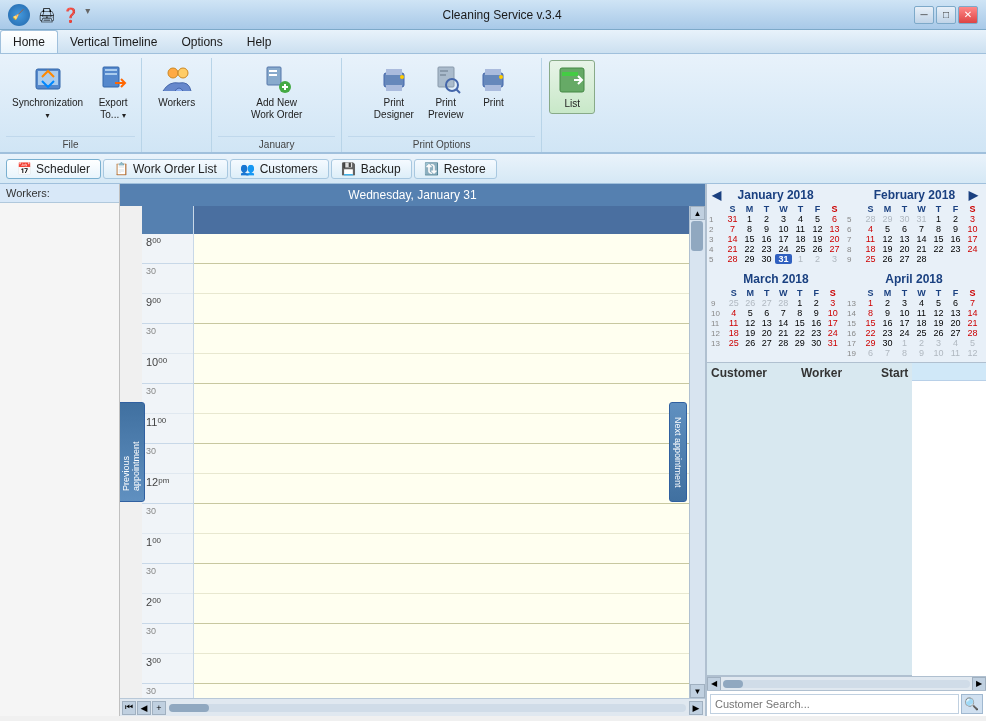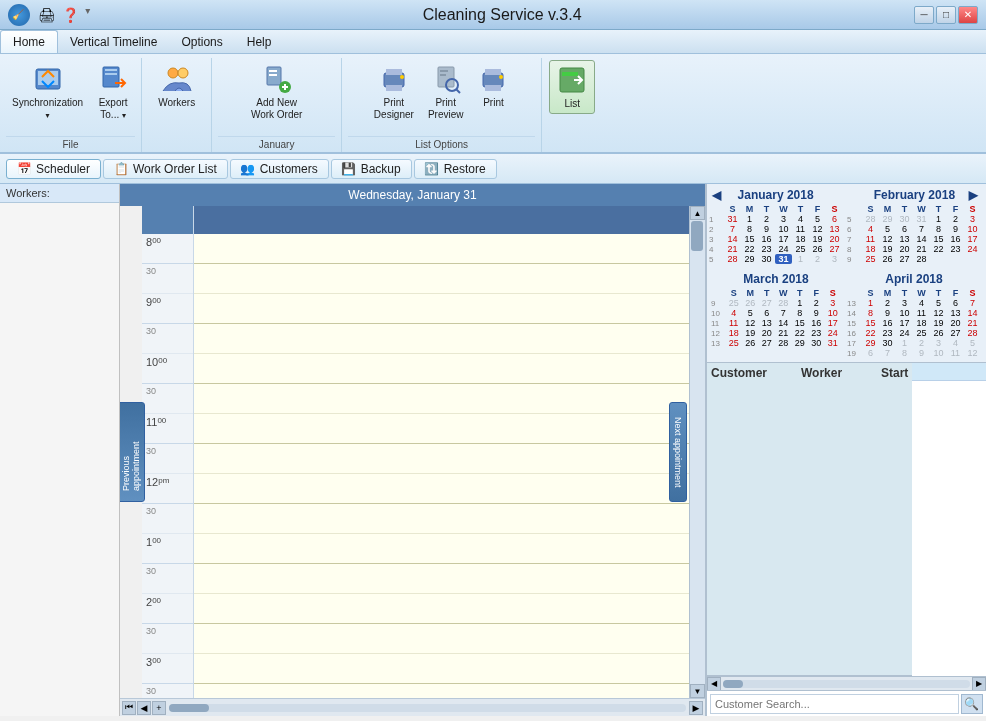--- a/index.html
+++ b/index.html
@@ -9,21 +9,21 @@
     .title-bar {
       background: linear-gradient(to bottom, #cfe4f5, #a8c9e8);
       height: 30px;
       display: flex;
       align-items: center;
       justify-content: space-between;
       padding: 0 8px;
       border-bottom: 1px solid #7da9c9;
     }
     .title-bar-left { display: flex; align-items: center; gap: 6px; }
-    .title-bar-title { flex: 1; text-align: center; font-size: 16px; color: #1a1a1a; }
+    .title-bar-title { flex: 1; text-align: center; font-size: 12px; color: #1a1a1a; }
     .title-bar-controls { display: flex; gap: 2px; }
     .title-btn {
       width: 20px; height: 18px; background: linear-gradient(to bottom, #e8f0f8, #c0d4e8);
       border: 1px solid #7da9c9; border-radius: 2px; display: flex; align-items: center; justify-content: center;
       cursor: pointer; font-size: 10px; color: #333;
     }
     .app-icon { width: 22px; height: 22px; background: radial-gradient(circle, #4499dd, #2266aa); border-radius: 50%; display: flex; align-items: center; justify-content: center; color: white; font-size: 10px; }
 
     
     .menu-bar {
@@ -238,21 +238,21 @@
           <svg width="32" height="32" viewBox="0 0 32 32">
             <rect x="6" y="10" width="20" height="14" rx="2" fill="#6688bb" stroke="#4466aa" stroke-width="1"></rect>
             <rect x="8" y="6" width="16" height="6" fill="#aabbdd"></rect>
             <rect x="8" y="22" width="16" height="6" fill="#aabbdd"></rect>
             <circle cx="24" cy="14" r="2" fill="#ffcc00"></circle>
           </svg>
         </div>
         <div class="label">Print</div>
       </div>
     </div>
-    <div class="ribbon-label">List Options</div>
+    <div class="ribbon-label">Print Options</div>
   </div>
 
   <div class="ribbon-group" style="border-right:none">
     <div class="ribbon-buttons">
       <div class="ribbon-btn" style="background:linear-gradient(to bottom,#e8f4e8,#c8e8c8);border:1px solid #88aa88;border-radius:3px">
         <div class="icon">
           <svg width="32" height="32" viewBox="0 0 32 32">
             <rect x="4" y="4" width="24" height="24" rx="2" fill="#66aa66" stroke="#448844" stroke-width="1"></rect>
             <rect x="6" y="8" width="16" height="4" fill="#44cc44"></rect>
             <path d="M18 16 L26 16 M22 12 L26 16 L22 20" stroke="white" stroke-width="2" fill="none"></path>

